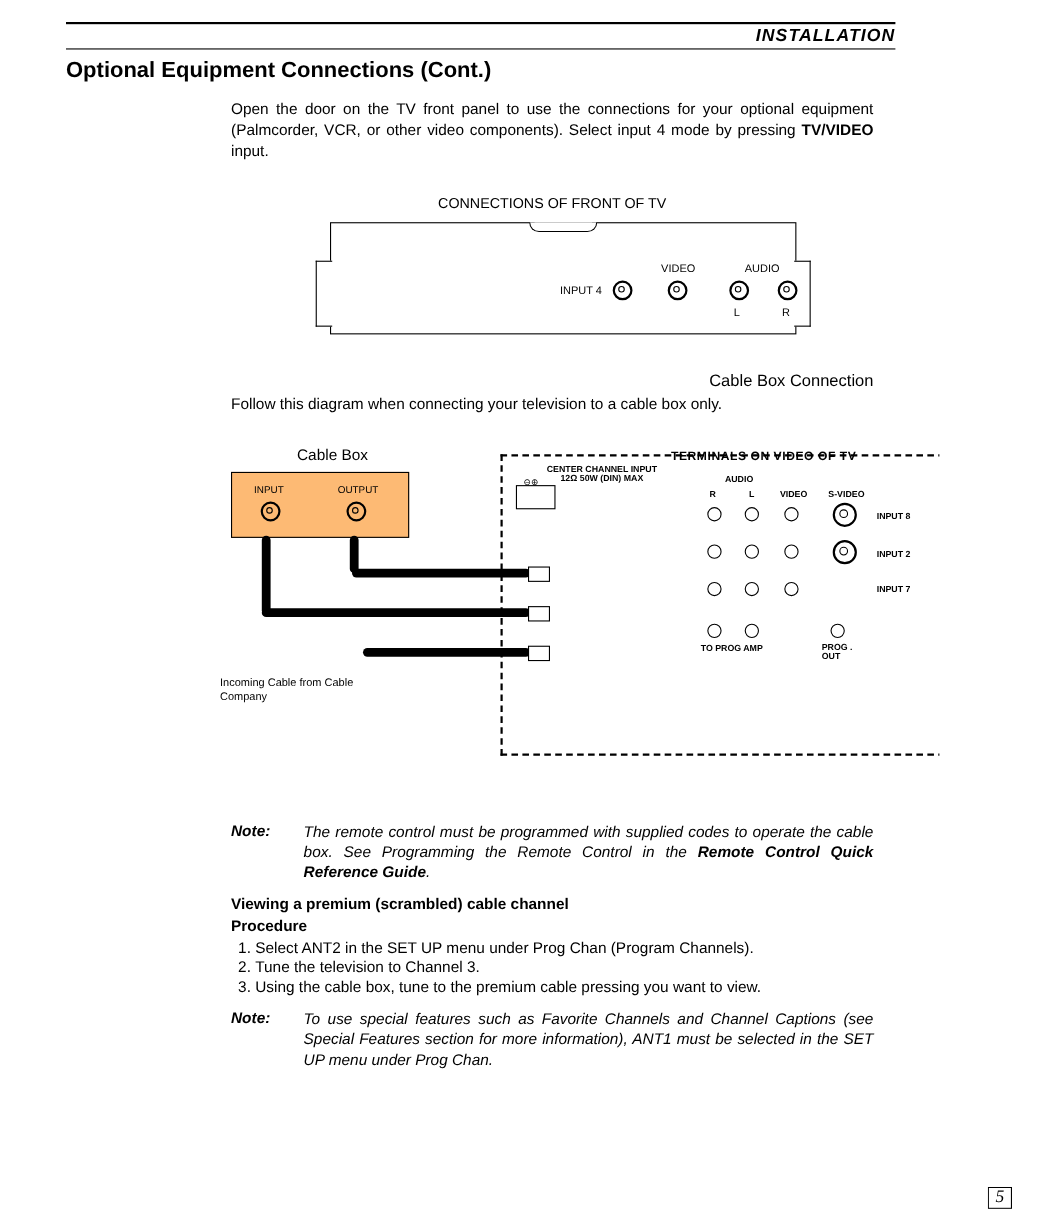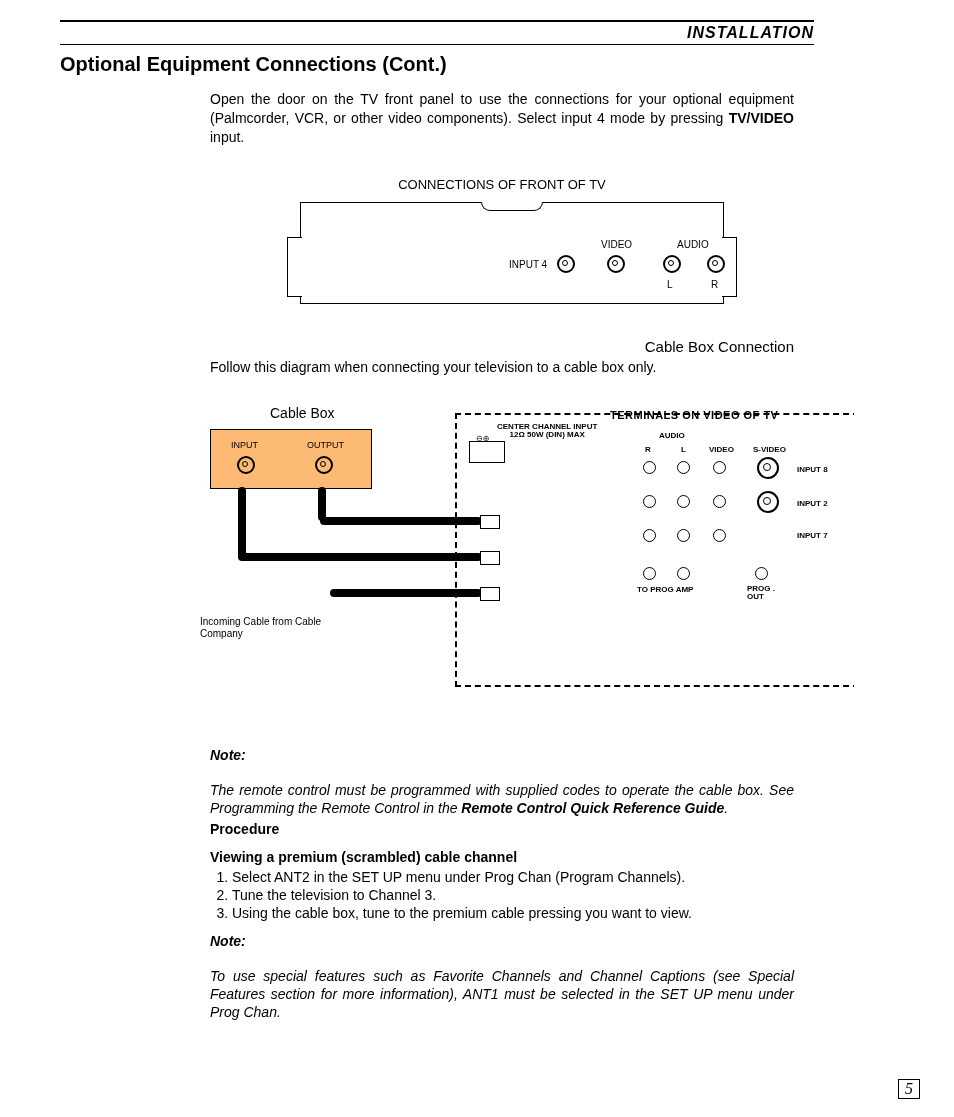--- a/index.html
+++ b/index.html
@@ -92,21 +92,21 @@
   .termblock { position:absolute; top:26px; left:12px; width:34px; height:20px; border:1px solid #000; }
   .termblock .mini { position:absolute; top:-8px; left:6px; font-size:8px; }
   .grp-lbl { position:absolute; font-size:8px; font-weight:bold; }
   .sjack { width:11px; height:11px; border:1.5px solid #000; border-radius:50%; display:inline-block; }
   .bigjack { width:18px; height:18px; border:2.5px solid #000; border-radius:50%; display:inline-block; position:relative;}
   .bigjack::after{content:"";position:absolute;top:4px;left:4px;width:6px;height:6px;border:1px solid #000;border-radius:50%;}
   .cable { position:absolute; height:8px; background:#000; border-radius:4px; }
   .conn-stub { position:absolute; width:18px; height:12px; border:1px solid #000; background:#fff; }
   .incoming-lbl { position:absolute; top:168px; left:-10px; font-size:10px; width:130px; line-height:1.2;margin-top:43px;}
 
-  .note-row { display:flex; gap:18px; margin-top:12px;flex-direction:column; }
+  .note-row { display:flex; gap:18px; margin-top:12px; }
   .note-label { font-weight:bold; font-style:italic; min-width:48px; }
   .note-text { font-style: italic; text-align: justify; line-height:1.3; }
   .proc-h { font-weight:bold; margin-top:12px; }
   ol.proc { margin:4px 0 0 22px; padding:0; }
   ol.proc li { margin:2px 0; }
   .page-num {
     position: fixed; bottom: 18px; right: 34px;
     border:1.5px solid #000; padding:0 6px; font-style:italic;
     font-family: "Times New Roman", serif; font-size:16px;
   }
@@ -210,22 +210,22 @@
     </div>
   </div>
 
   <div class="note-row">
     <div class="note-label">Note:</div>
     <div class="note-text">
       <span>The remote control must be programmed with supplied codes to operate the cable box. See Programming the Remote Control in the </span><b>Remote Control Quick Reference Guide</b><span>.</span>
     </div>
   </div>
 
+  <div class="proc-h">Viewing a premium (scrambled) cable channel</div>
   <div class="proc-h" style="margin-top:4px;">Procedure</div>
-  <div class="proc-h">Viewing a premium (scrambled) cable channel</div>
   <ol class="proc">
     <li>Select ANT2 in the SET UP menu under Prog Chan (Program Channels).</li>
     <li>Tune the television to Channel 3.</li>
     <li>Using the cable box, tune to the premium cable pressing you want to view.</li>
   </ol>
 
   <div class="note-row">
     <div class="note-label">Note:</div>
     <div class="note-text">To use special features such as Favorite Channels and Channel Captions (see Special Features section for more information), ANT1 must be selected in the SET UP menu under Prog Chan.</div>
   </div>

